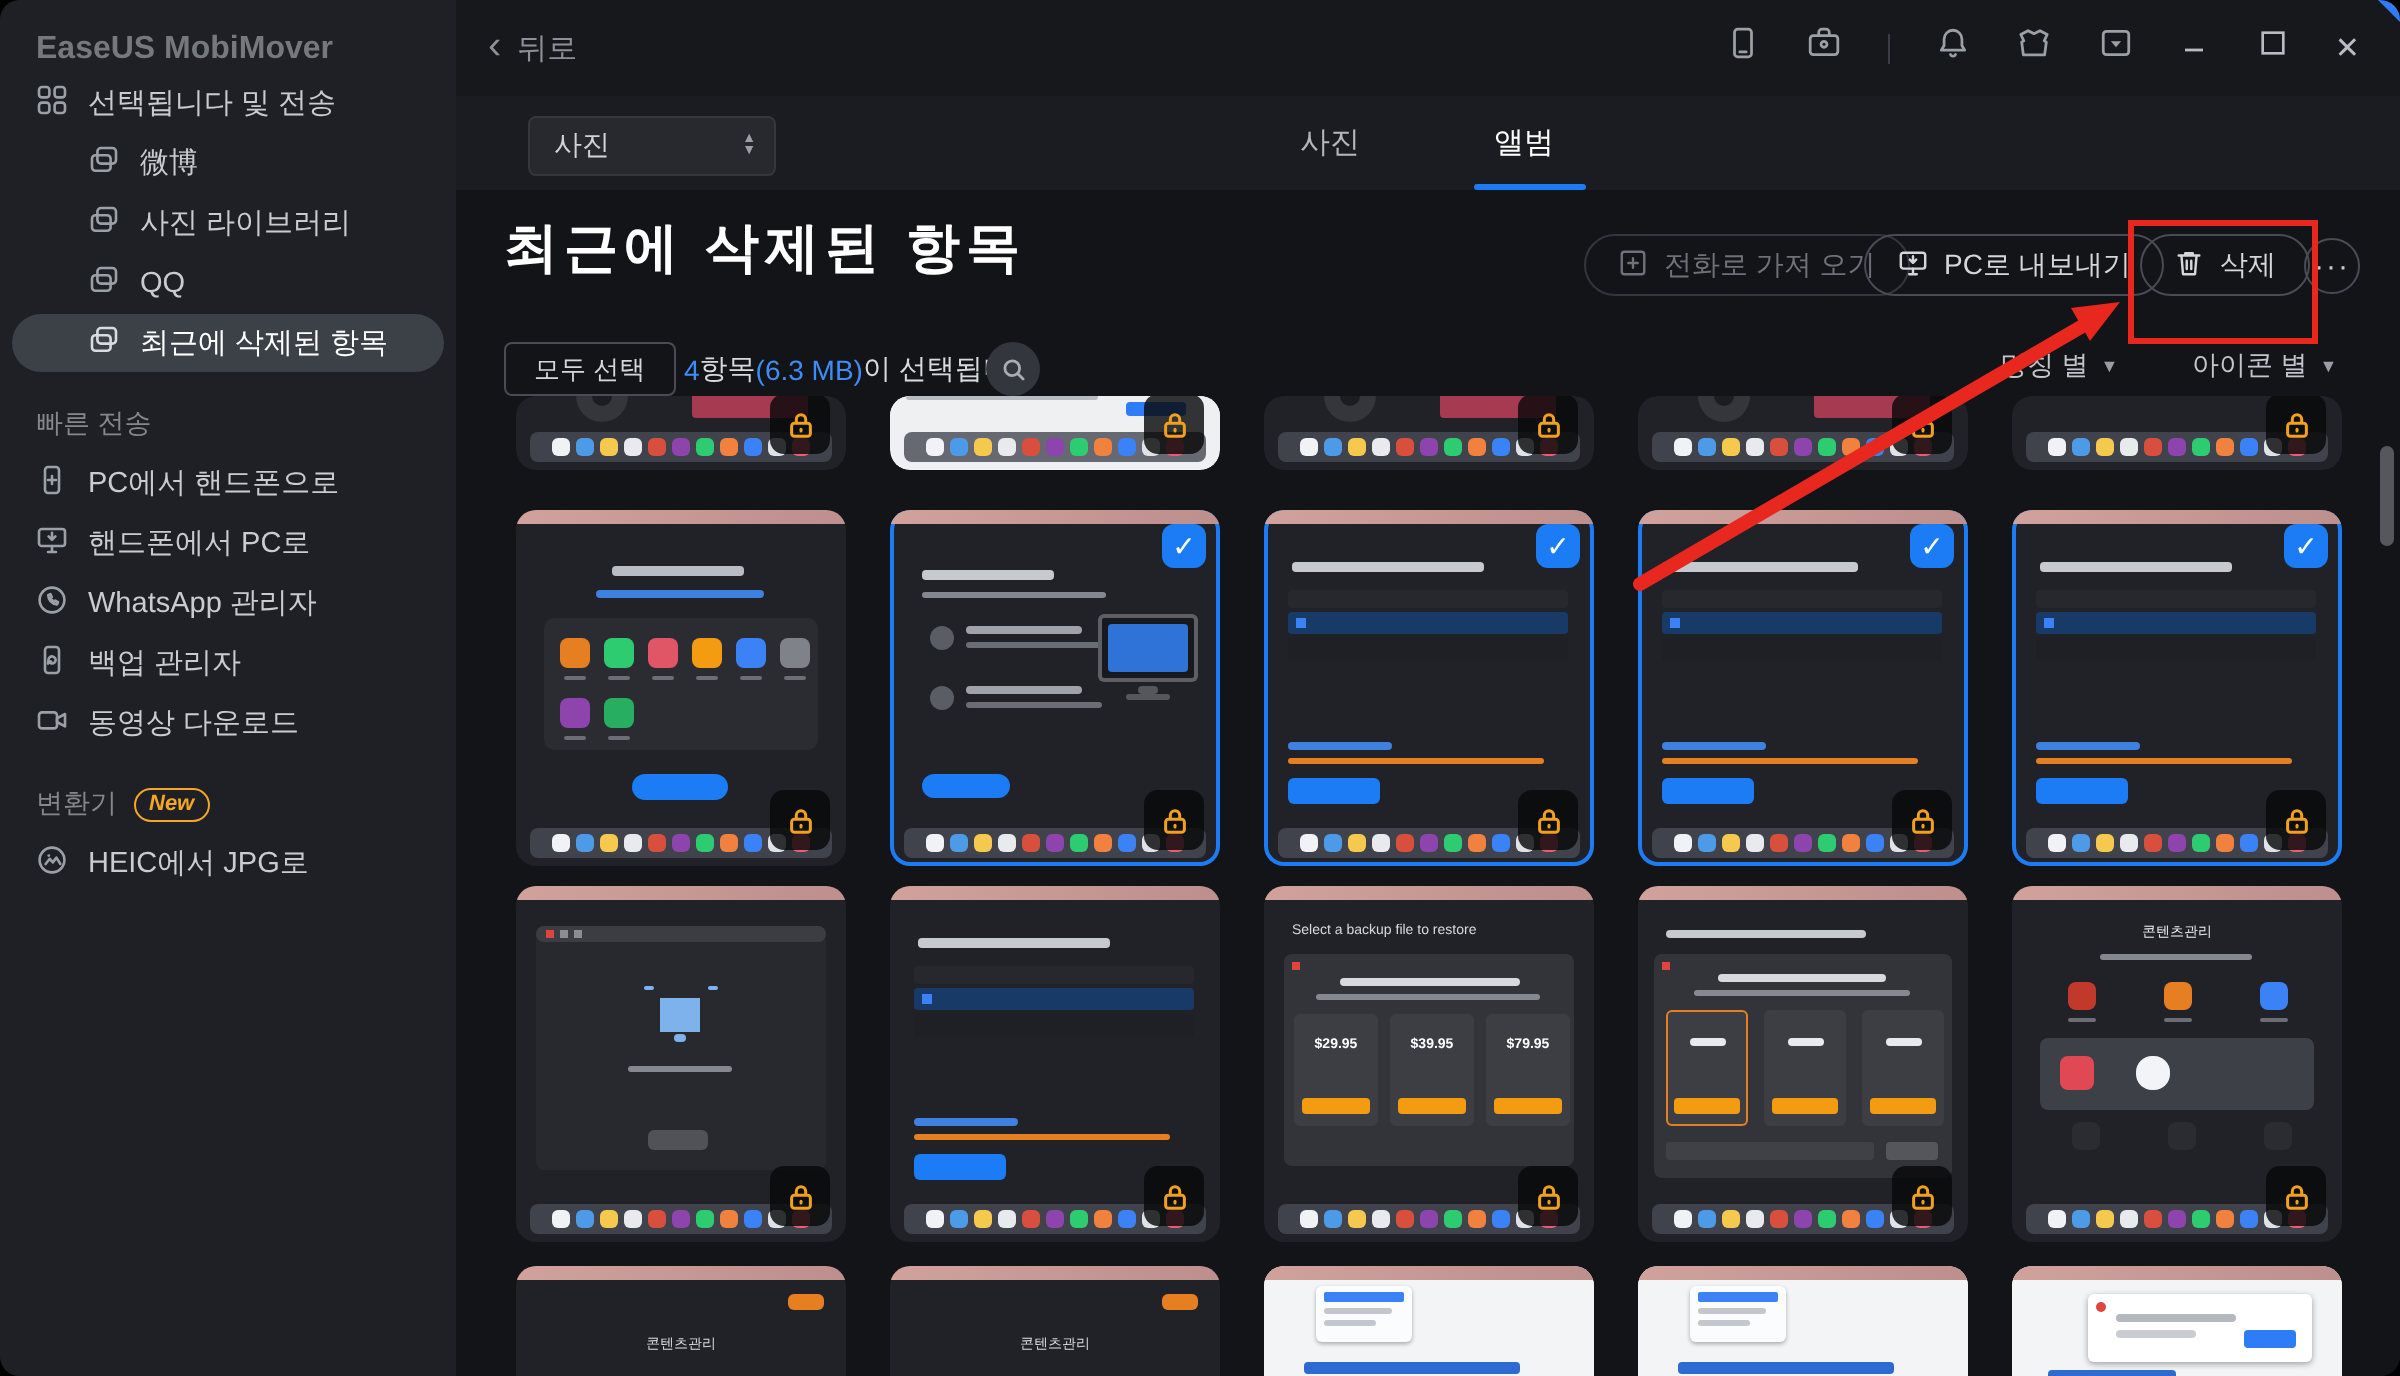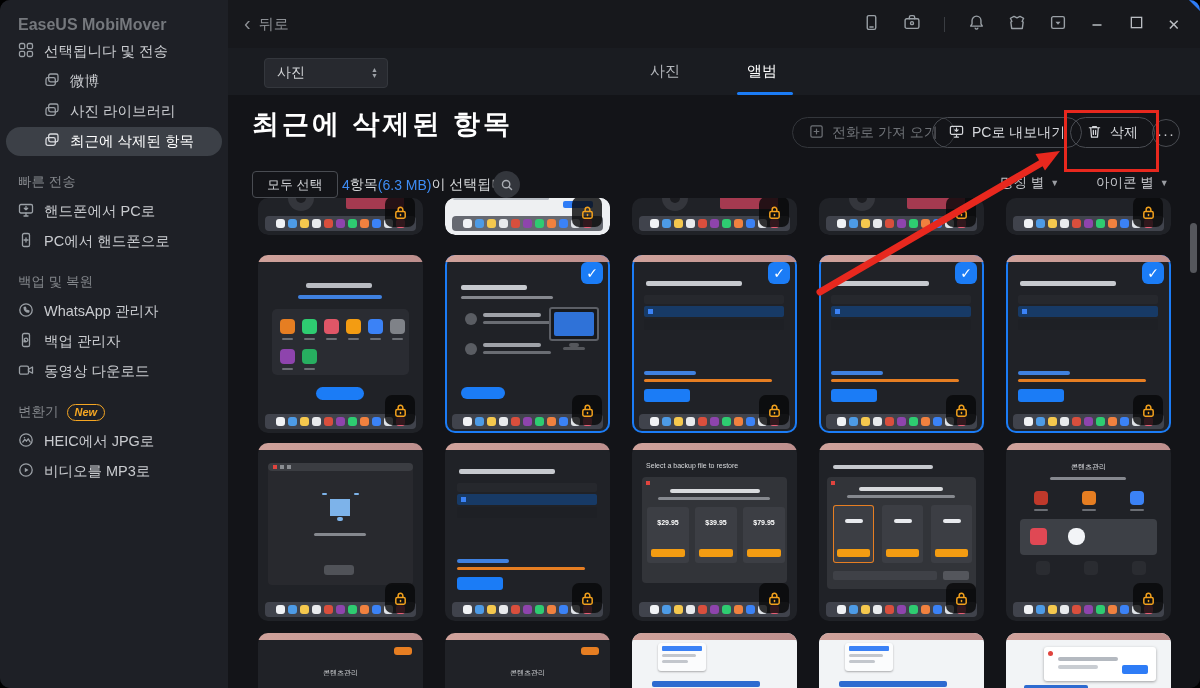--- a/index.html
+++ b/index.html
@@ -106,50 +106,54 @@
             </svg></span>
           <span>微博</span>
         </div>
         <div class="snav ind">
           <span><svg width="16" height="16" viewBox="0 0 16 16" fill="none" stroke="currentColor" stroke-width="1.3" stroke-linecap="round" stroke-linejoin="round">
               <rect x="4.7" y="2" width="9.3" height="7.8" rx="1.8"></rect>
               <rect x="2" y="5.6" width="9.3" height="7.8" rx="1.8"></rect>
             </svg></span>
           <span>사진 라이브러리</span>
         </div>
-        <div class="snav ind on">
+        <div class="snav ind">
           <span><svg width="16" height="16" viewBox="0 0 16 16" fill="none" stroke="currentColor" stroke-width="1.3" stroke-linecap="round" stroke-linejoin="round">
               <rect x="4.7" y="2" width="9.3" height="7.8" rx="1.8"></rect>
               <rect x="2" y="5.6" width="9.3" height="7.8" rx="1.8"></rect>
             </svg></span>
+          <span>QQ</span>
+        </div>
+        <div class="snav ind on">
+          <span><svg width="16" height="16" viewBox="0 0 16 16" fill="none" stroke="currentColor" stroke-width="1.3" stroke-linecap="round" stroke-linejoin="round">
+              <rect x="4.7" y="2" width="9.3" height="7.8" rx="1.8"></rect>
+              <rect x="2" y="5.6" width="9.3" height="7.8" rx="1.8"></rect>
+            </svg></span>
           <span>최근에 삭제된 항목</span>
         </div>
         <div class="sec-h">
           <span>빠른 전송</span>
+        </div>
+        <div class="snav">
+          <span><svg width="16" height="16" viewBox="0 0 16 16" fill="none" stroke="currentColor" stroke-width="1.3" stroke-linecap="round" stroke-linejoin="round">
+              <rect x="4.5" y="1.5" width="7" height="13" rx="1.6"></rect>
+              <path d="M8 6v4M6 8h4"></path>
+            </svg></span>
+          <span>PC에서 핸드폰으로</span>
         </div>
         <div class="snav">
           <span><svg width="16" height="16" viewBox="0 0 16 16" fill="none" stroke="currentColor" stroke-width="1.3" stroke-linecap="round" stroke-linejoin="round">
               <rect x="1.5" y="2.5" width="13" height="8.5" rx="1.4"></rect>
               <path d="M6 14h4M8 11v3"></path>
               <path d="M8 4.4v3.4m-1.7-1.6L8 7.9l1.7-1.7"></path>
             </svg></span>
           <span>핸드폰에서 PC로</span>
         </div>
         <div class="snav">
           <span><svg width="16" height="16" viewBox="0 0 16 16" fill="none" stroke="currentColor" stroke-width="1.3" stroke-linecap="round" stroke-linejoin="round">
-              <rect x="4.5" y="1.5" width="7" height="13" rx="1.6"></rect>
-              <path d="M8 6v4M6 8h4"></path>
-            </svg></span>
-          <span>PC에서 핸드폰으로</span>
-        </div>
-        <div class="sec-h">
-          <span>백업 및 복원</span>
-        </div>
-        <div class="snav">
-          <span><svg width="16" height="16" viewBox="0 0 16 16" fill="none" stroke="currentColor" stroke-width="1.3" stroke-linecap="round" stroke-linejoin="round">
               <circle cx="8" cy="8" r="6.2"></circle>
               <path d="M6.1 5.6c.2 2.6 1.9 4.3 4.4 4.6l.5-1.1-1.4-.8-.6.5c-.8-.4-1.3-.9-1.6-1.7l.5-.6-.7-1.4z"></path>
             </svg></span>
           <span>WhatsApp 관리자</span>
         </div>
         <div class="snav">
           <span><svg width="16" height="16" viewBox="0 0 16 16" fill="none" stroke="currentColor" stroke-width="1.3" stroke-linecap="round" stroke-linejoin="round">
               <rect x="4.5" y="1.5" width="7" height="13" rx="1.6"></rect>
               <path d="M6.2 8a1.8 1.8 0 1 1 .7 1.4m-.9.4.2-1.5 1.4.6"></path>
             </svg></span>
@@ -166,27 +170,20 @@
           <span>변환기</span>
           <span class="nbadge">New</span>
         </div>
         <div class="snav">
           <span><svg width="16" height="16" viewBox="0 0 16 16" fill="none" stroke="currentColor" stroke-width="1.3" stroke-linecap="round" stroke-linejoin="round">
               <circle cx="8" cy="8" r="6.2"></circle>
               <path d="m4.8 10 2.1-2.6 1.5 1.8 1.8-2.4 2 3.2"></path>
               <circle cx="6.4" cy="5.8" r=".7" fill="currentColor" stroke="none"></circle>
             </svg></span>
           <span>HEIC에서 JPG로</span>
-        </div>
-        <div class="snav">
-          <span><svg width="16" height="16" viewBox="0 0 16 16" fill="none" stroke="currentColor" stroke-width="1.3" stroke-linecap="round" stroke-linejoin="round">
-              <circle cx="8" cy="8" r="6.2"></circle>
-              <path d="M6.8 5.7v4.6L10.5 8z" fill="currentColor" stroke="none"></path>
-            </svg></span>
-          <span>비디오를 MP3로</span>
         </div>
       </div>
   </div>
 
   <div class="titlebar">
     <div class="backbtn">
       <span class="chev">‹</span>
       <span>뒤로</span>
     </div>
     <div class="tb-icons">

